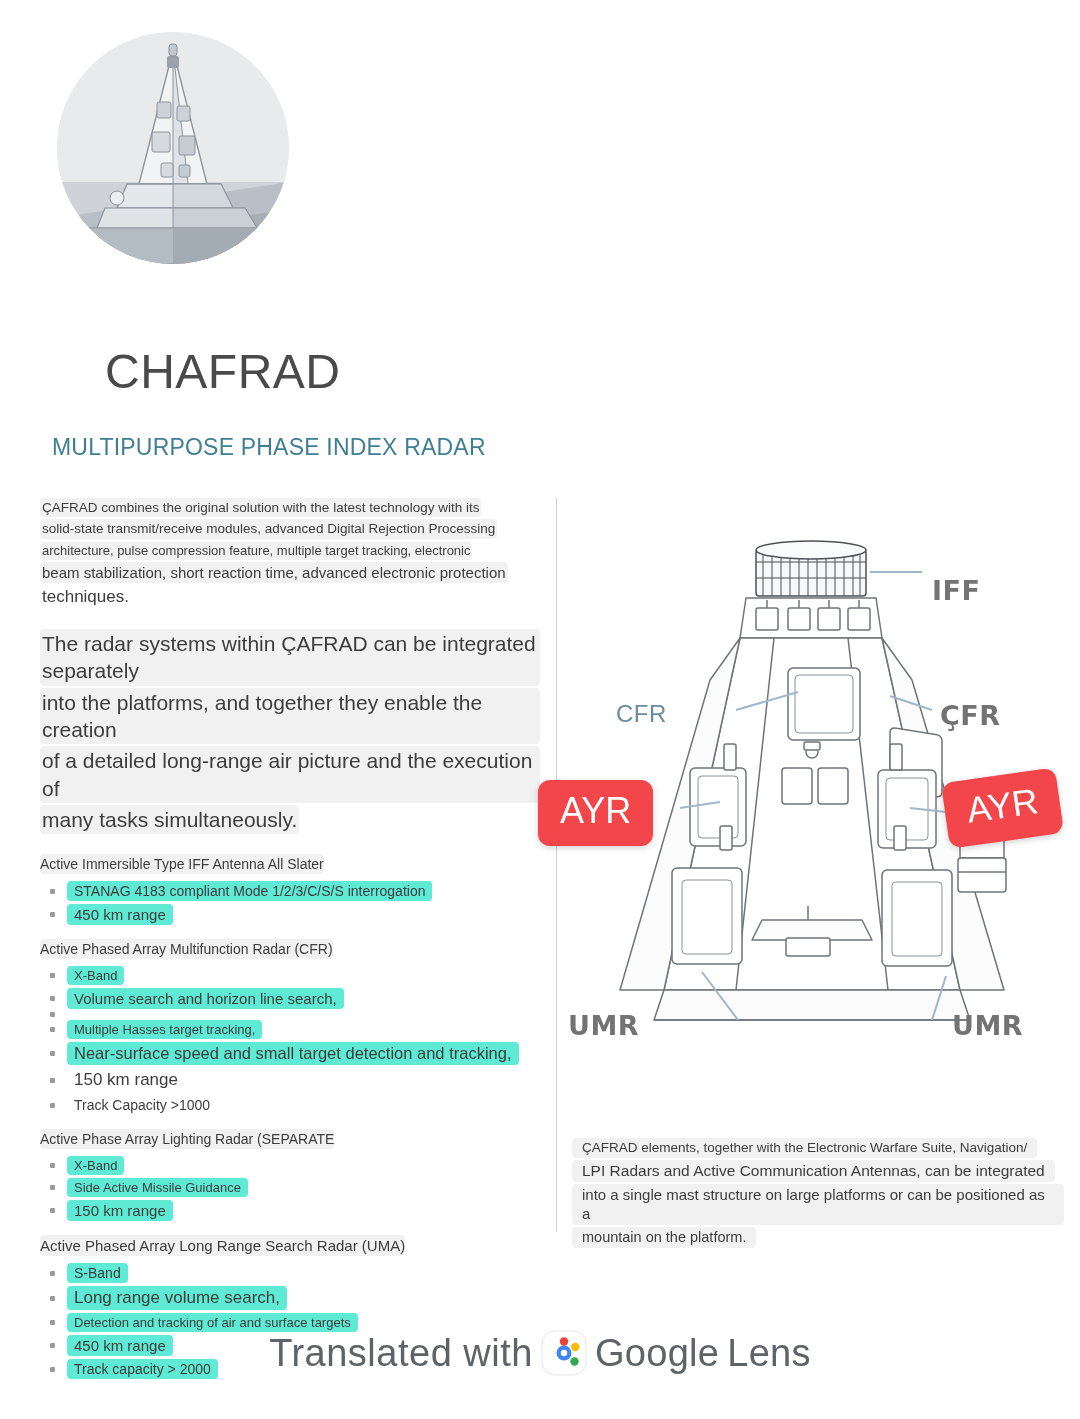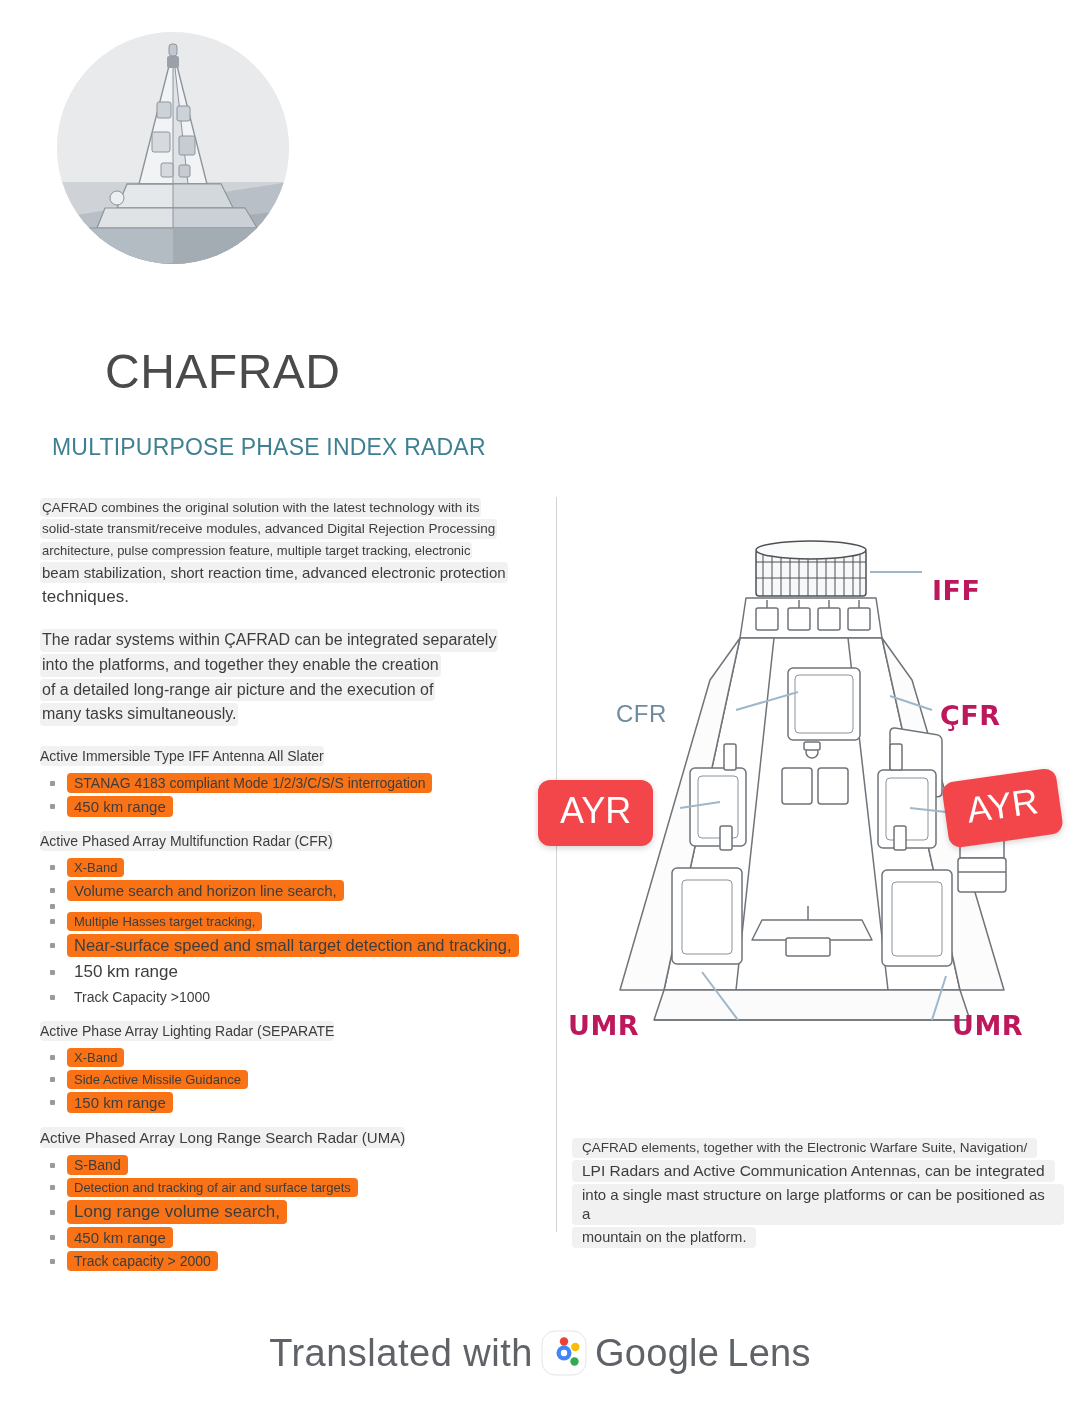--- a/index.html
+++ b/index.html
@@ -67,21 +67,21 @@
     padding: 1px 2px;
     margin-bottom: 2px;
     line-height: 1.28;
     color: #3d3d3d;
   }
   .para.p1 .line { font-size: 13.5px; }
   .para.p1 .line.l3 { font-size: 13px; }
   .para.p1 .line.l5 { font-size: 15px; }
   .para.p1 .line.l6 { font-size: 17px; background: transparent; }
 
-  .para.p2 .line { font-size: 16px; line-height: 1.3; }
+  .para.p2 .line { font-size: 21px; line-height: 1.3; }
 
   .group { margin-top: 14px; }
   .group-head {
     display: inline-block;
     background: #f1f1f1;
     border-radius: 4px;
     padding: 2px 0;
     font-size: 14px;
     color: #3d3d3d;
     margin-bottom: 4px;
@@ -97,42 +97,42 @@
   ul.bullets li .dot {
     width: 5px; height: 5px;
     background: #9a9a9a;
     border-radius: 1px;
     margin-right: 12px;
     flex: 0 0 auto;
     margin-left: 10px;
   }
   ul.bullets li .txt {
     display: inline-block;
-    background: #f97316;
+    background: #5eead4;
     border-radius: 4px;
     padding: 2px 7px;
     font-size: 13px;
     color: #3d3d3d;
   }
   ul.bullets li .txt.s14 { font-size: 14px; }
   ul.bullets li .txt.s15 { font-size: 15px; }
   ul.bullets li .txt.s16 { font-size: 16.5px; }
   ul.bullets li .txt.s17 { font-size: 17px; }
   ul.bullets li .txt.plain { background: transparent; }
 
   
   .diagram {
     position: absolute;
     left: 560px; top: 520px;
     width: 500px; height: 600px;
   }
   .label {
     position: absolute;
     font-size: 27px;
-    color: #be185d;
+    color: #737373;
     letter-spacing: 0.5px;
     font-family: "DejaVu Sans", sans-serif;
     font-weight: 700;
   }
   .label.iff  { left: 372px; top: 55px; }
   .label.cfr-l{ left: 56px;  top: 180px; color:#6d8ba0; font-weight:400; font-family:"Liberation Sans",sans-serif; font-size:24px;}
   .label.cfr-r{ left: 380px; top: 180px; }
   .label.umr-l{ left: 8px;   top: 490px; }
   .label.umr-r{ left: 392px; top: 490px; }
 
@@ -322,25 +322,25 @@
 
   <div class="group">
     <div class="group-head big">Active Phased Array Long Range Search Radar (UMA)</div>
     <ul class="bullets">
       <li>
           <span class="dot"></span>
           <span class="txt s14">S-Band</span>
         </li>
       <li>
           <span class="dot"></span>
+          <span class="txt s17">Long range volume search,</span>
+        </li>
+      <li>
+          <span class="dot"></span>
           <span class="txt">Detection and tracking of air and surface targets</span>
-        </li>
-      <li>
-          <span class="dot"></span>
-          <span class="txt s17">Long range volume search,</span>
         </li>
       <li>
           <span class="dot"></span>
           <span class="txt s15">450 km range</span>
         </li>
       <li>
           <span class="dot"></span>
           <span class="txt s14">Track capacity &gt; 2000</span>
         </li>
     </ul>

